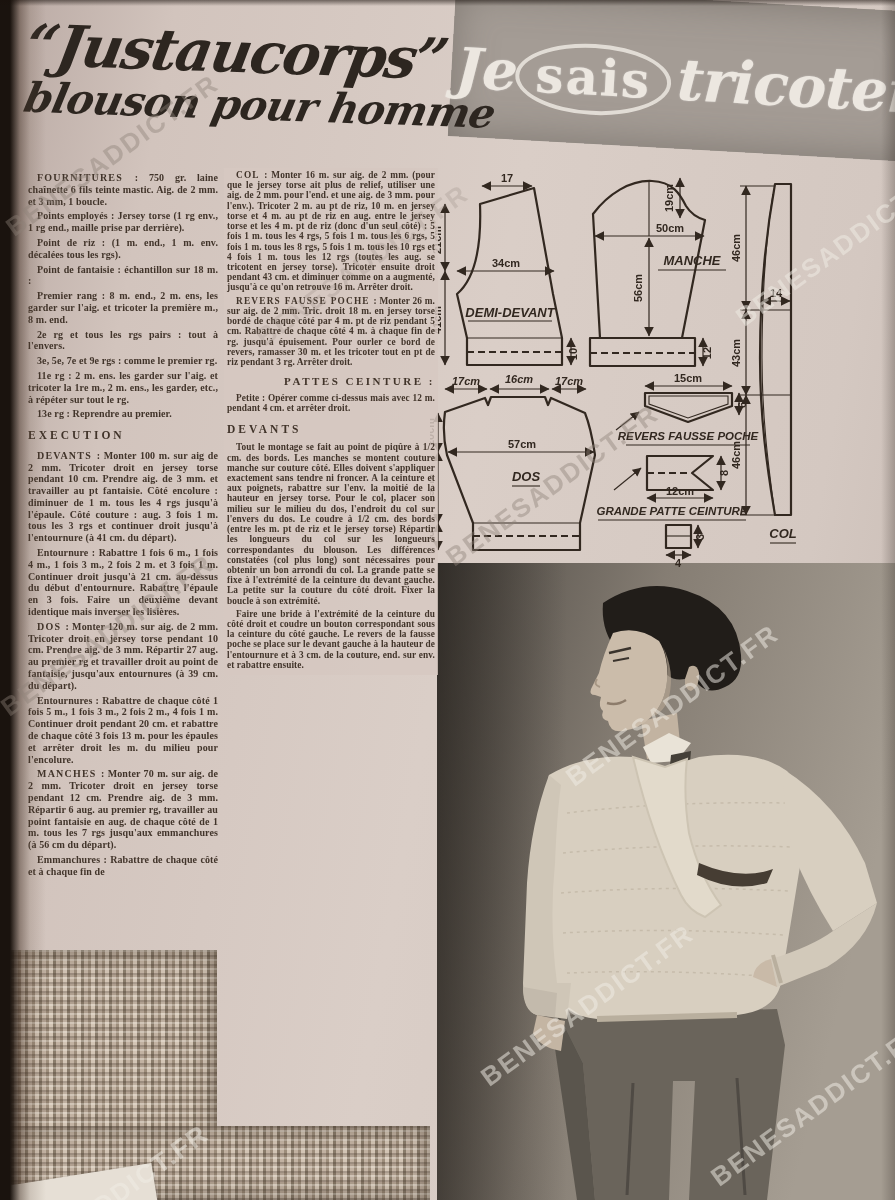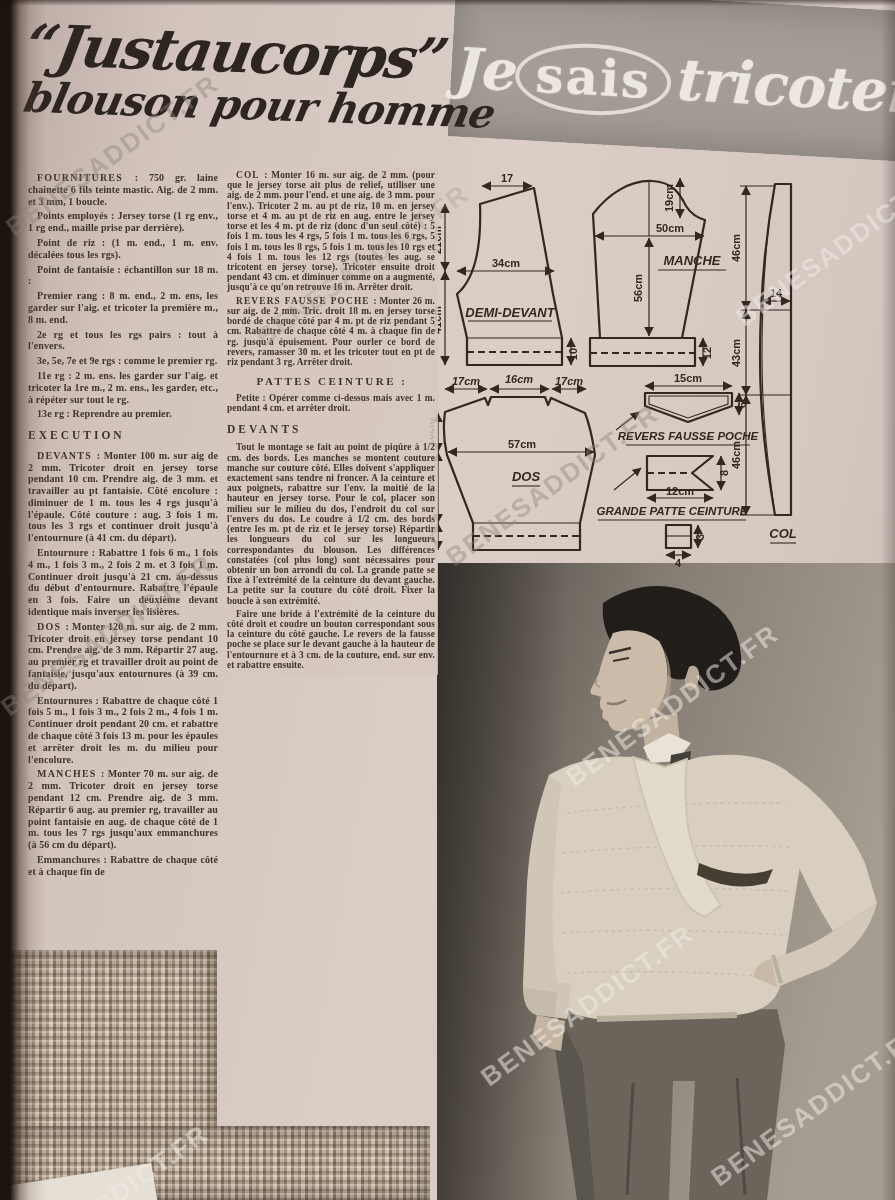--- a/index.html
+++ b/index.html
@@ -30,21 +30,21 @@
               border:4px solid rgba(236,231,224,.85);border-radius:50%;padding:0 16px 4px 16px;margin:0 2px 0 -6px;}
   .banner .w3{font-family:"DejaVu Serif",serif;font-style:italic;font-weight:bold;font-size:58px;letter-spacing:-1px;}
 
   
   .col{position:absolute;z-index:4;color:#41342a;text-align:justify;}
   .col-left{left:28px;top:172px;width:190px;font-size:10px;line-height:1.18;}
   .col-mid{left:224px;top:168px;width:208px;font-size:9.3px;line-height:1.1;background:rgba(214,200,193,.85);padding:2px 3px;}
   .para{text-indent:9px;margin:0 0 3px 0;font-weight:bold;letter-spacing:.1px;}
   .lead{font-weight:bold;letter-spacing:1.2px;}
   .colhead{text-align:left;font-weight:bold;letter-spacing:3px;margin:9px 0 7px 0;font-size:11.5px;}
-  .colhead2{text-align:center;font-weight:bold;letter-spacing:2.5px;margin:8px 0 6px 2px;font-size:11px;}
+  .colhead2{text-align:right;font-weight:bold;letter-spacing:2.5px;margin:8px 0 6px 2px;font-size:11px;}
 
   
   .diagrams{position:absolute;left:430px;top:168px;width:465px;height:412px;z-index:3;}
   .diagrams svg{display:block;}
   .ink{stroke:#322820;fill:none;stroke-width:2.2;stroke-linejoin:round;}
   .ink-thin{stroke:#322820;fill:none;stroke-width:1.1;}
   .dashes{stroke:#322820;fill:none;stroke-width:1.8;stroke-dasharray:7 4;}
   .dim{stroke:#322820;stroke-width:1.2;marker-start:url(#mS);marker-end:url(#mE);}
   .dimtext{font-family:"Liberation Sans",sans-serif;font-size:11px;font-weight:bold;fill:#322820;}
   .plabel{font-family:"Liberation Sans",sans-serif;font-size:13px;font-weight:bold;font-style:italic;fill:#322820;}
@@ -102,21 +102,21 @@
       <div class="para">Entournure : Rabattre 1 fois 6 m., 1 fois 4 m., 1 fois 3 m., 2 fois 2 m. et 3 fois 1 m. Continuer droit jusqu'à 21 cm. au-dessus du début d'entournure. Rabattre l'épaule en 3 fois. Faire un deuxième devant identique mais inverser les lisières.</div>
       <div class="para"><span class="lead">DOS </span>: Monter 120 m. sur aig. de 2 mm. Tricoter droit en jersey torse pendant 10 cm. Prendre aig. de 3 mm. Répartir 27 aug. au premier rg et travailler droit au point de fantaisie, jusqu'aux entournures (à 39 cm. du départ).</div>
       <div class="para">Entournures : Rabattre de chaque côté 1 fois 5 m., 1 fois 3 m., 2 fois 2 m., 4 fois 1 m. Continuer droit pendant 20 cm. et rabattre de chaque côté 3 fois 13 m. pour les épaules et arrêter droit les m. du milieu pour l'encolure.</div>
       <div class="para"><span class="lead">MANCHES </span>: Monter 70 m. sur aig. de 2 mm. Tricoter droit en jersey torse pendant 12 cm. Prendre aig. de 3 mm. Répartir 6 aug. au premier rg, travailler au point fantaisie en aug. de chaque côté de 1 m. tous les 7 rgs jusqu'aux emmanchures (à 56 cm du départ).</div>
       <div class="para">Emmanchures : Rabattre de chaque côté et à chaque fin de</div>
     </div>
   <div class="col col-mid">
       <div class="para"><span class="lead">COL </span>: Monter 16 m. sur aig. de 2 mm. (pour que le jersey torse ait plus de relief, utiliser une aig. de 2 mm. pour l'end. et une aig. de 3 mm. pour l'env.). Tricoter 2 m. au pt de riz, 10 m. en jersey torse et 4 m. au pt de riz en aug. entre le jersey torse et les 4 m. pt de riz (donc d'un seul côté) : 5 fois 1 m. tous les 4 rgs, 5 fois 1 m. tous les 6 rgs, 5 fois 1 m. tous les 8 rgs, 5 fois 1 m. tous les 10 rgs et 4 fois 1 m. tous les 12 rgs (toutes les aug. se tricotent en jersey torse). Tricoter ensuite droit pendant 43 cm. et diminuer comme on a augmenté, jusqu'à ce qu'on retrouve 16 m. Arrêter droit.</div>
       <div class="para"><span class="lead">REVERS FAUSSE POCHE </span>: Monter 26 m. sur aig. de 2 mm. Tric. droit 18 m. en jersey torse bordé de chaque côté par 4 m. pt de riz pendant 5 cm. Rabattre de chaque côté 4 m. à chaque fin de rg. jusqu'à épuisement. Pour ourler ce bord de revers, ramasser 30 m. et les tricoter tout en pt de riz pendant 3 rg. Arrêter droit.</div>
       <div class="colhead2">PATTES CEINTURE :</div>
-      <div class="para">Petite : Opérer comme ci-dessus mais avec 1 m. pendant 4 cm. et arrêter droit.</div>
+      <div class="para">Petite : Opérer comme ci-dessus mais avec 12 m. pendant 4 cm. et arrêter droit.</div>
       <div class="colhead">DEVANTS</div>
       <div class="para">Tout le montage se fait au point de piqûre à 1/2 cm. des bords. Les manches se montent couture manche sur couture côté. Elles doivent s'appliquer exactement sans tendre ni froncer. A la ceinture et aux poignets, rabattre sur l'env. la moitié de la hauteur en jersey torse. Pour le col, placer son milieu sur le milieu du dos, l'endroit du col sur l'envers du dos. Le coudre à 1/2 cm. des bords (entre les m. pt de riz et le jersey torse) Répartir les longueurs du col sur les longueurs correspondantes du blouson. Les différences constatées (col plus long) sont nécessaires pour obtenir un bon arrondi du col. La grande patte se fixe à l'extrémité de la ceinture du devant gauche. La petite sur la couture du côté droit. Fixer la boucle à son extrémité.</div>
       <div class="para">Faire une bride à l'extrémité de la ceinture du côté droit et coudre un bouton correspondant sous la ceinture du côté gauche. Le revers de la fausse poche se place sur le devant gauche à la hauteur de l'entournure et à 3 cm. de la couture, end. sur env. et rabattre ensuite.</div>
     </div>
 
   <div class="diagrams">
     <svg width="465" height="412" viewBox="0 0 465 412">
       <defs>
         <marker id="mE" markerWidth="9" markerHeight="9" refX="7.5" refY="4" orient="auto">
             <path d="M0,0L8,4L0,8z" fill="#322820"></path>

